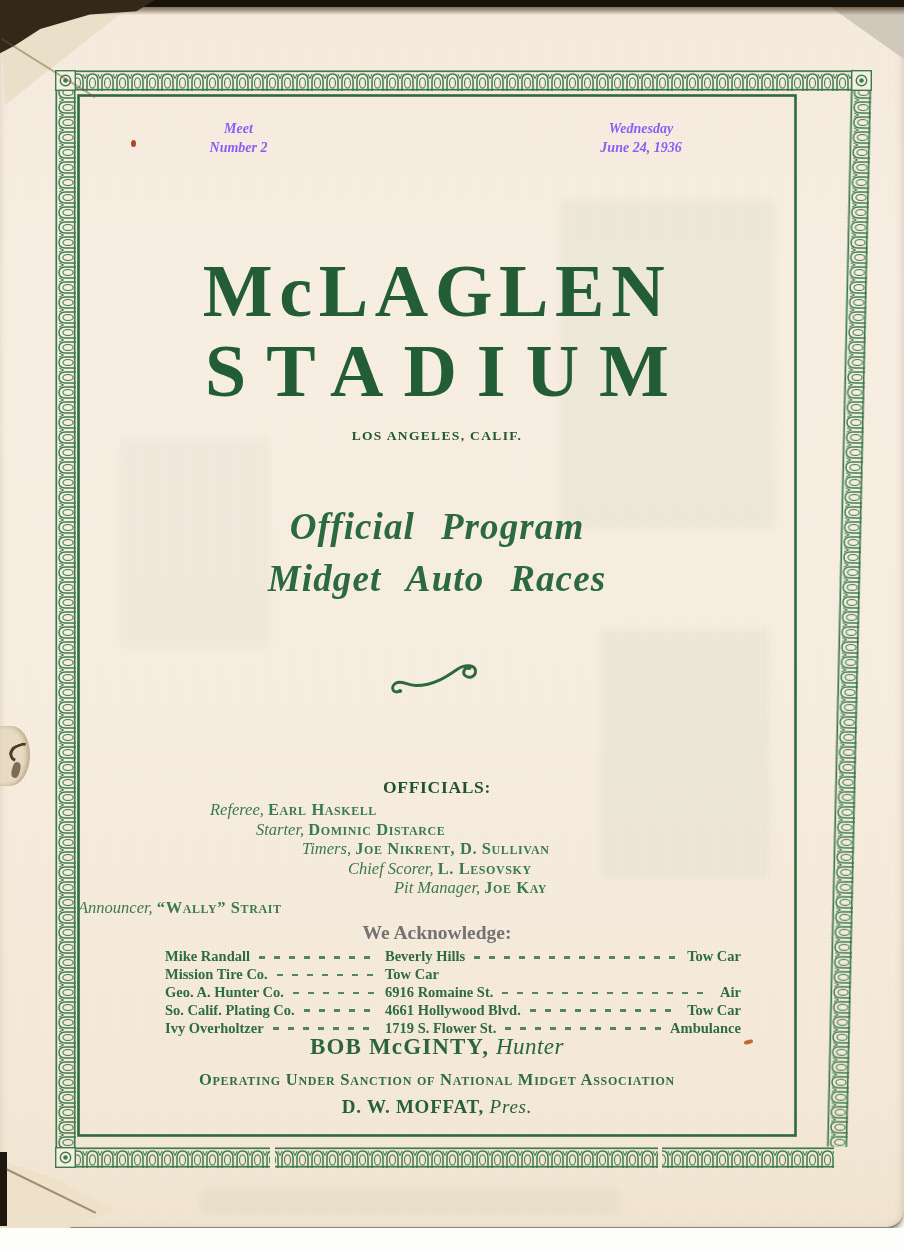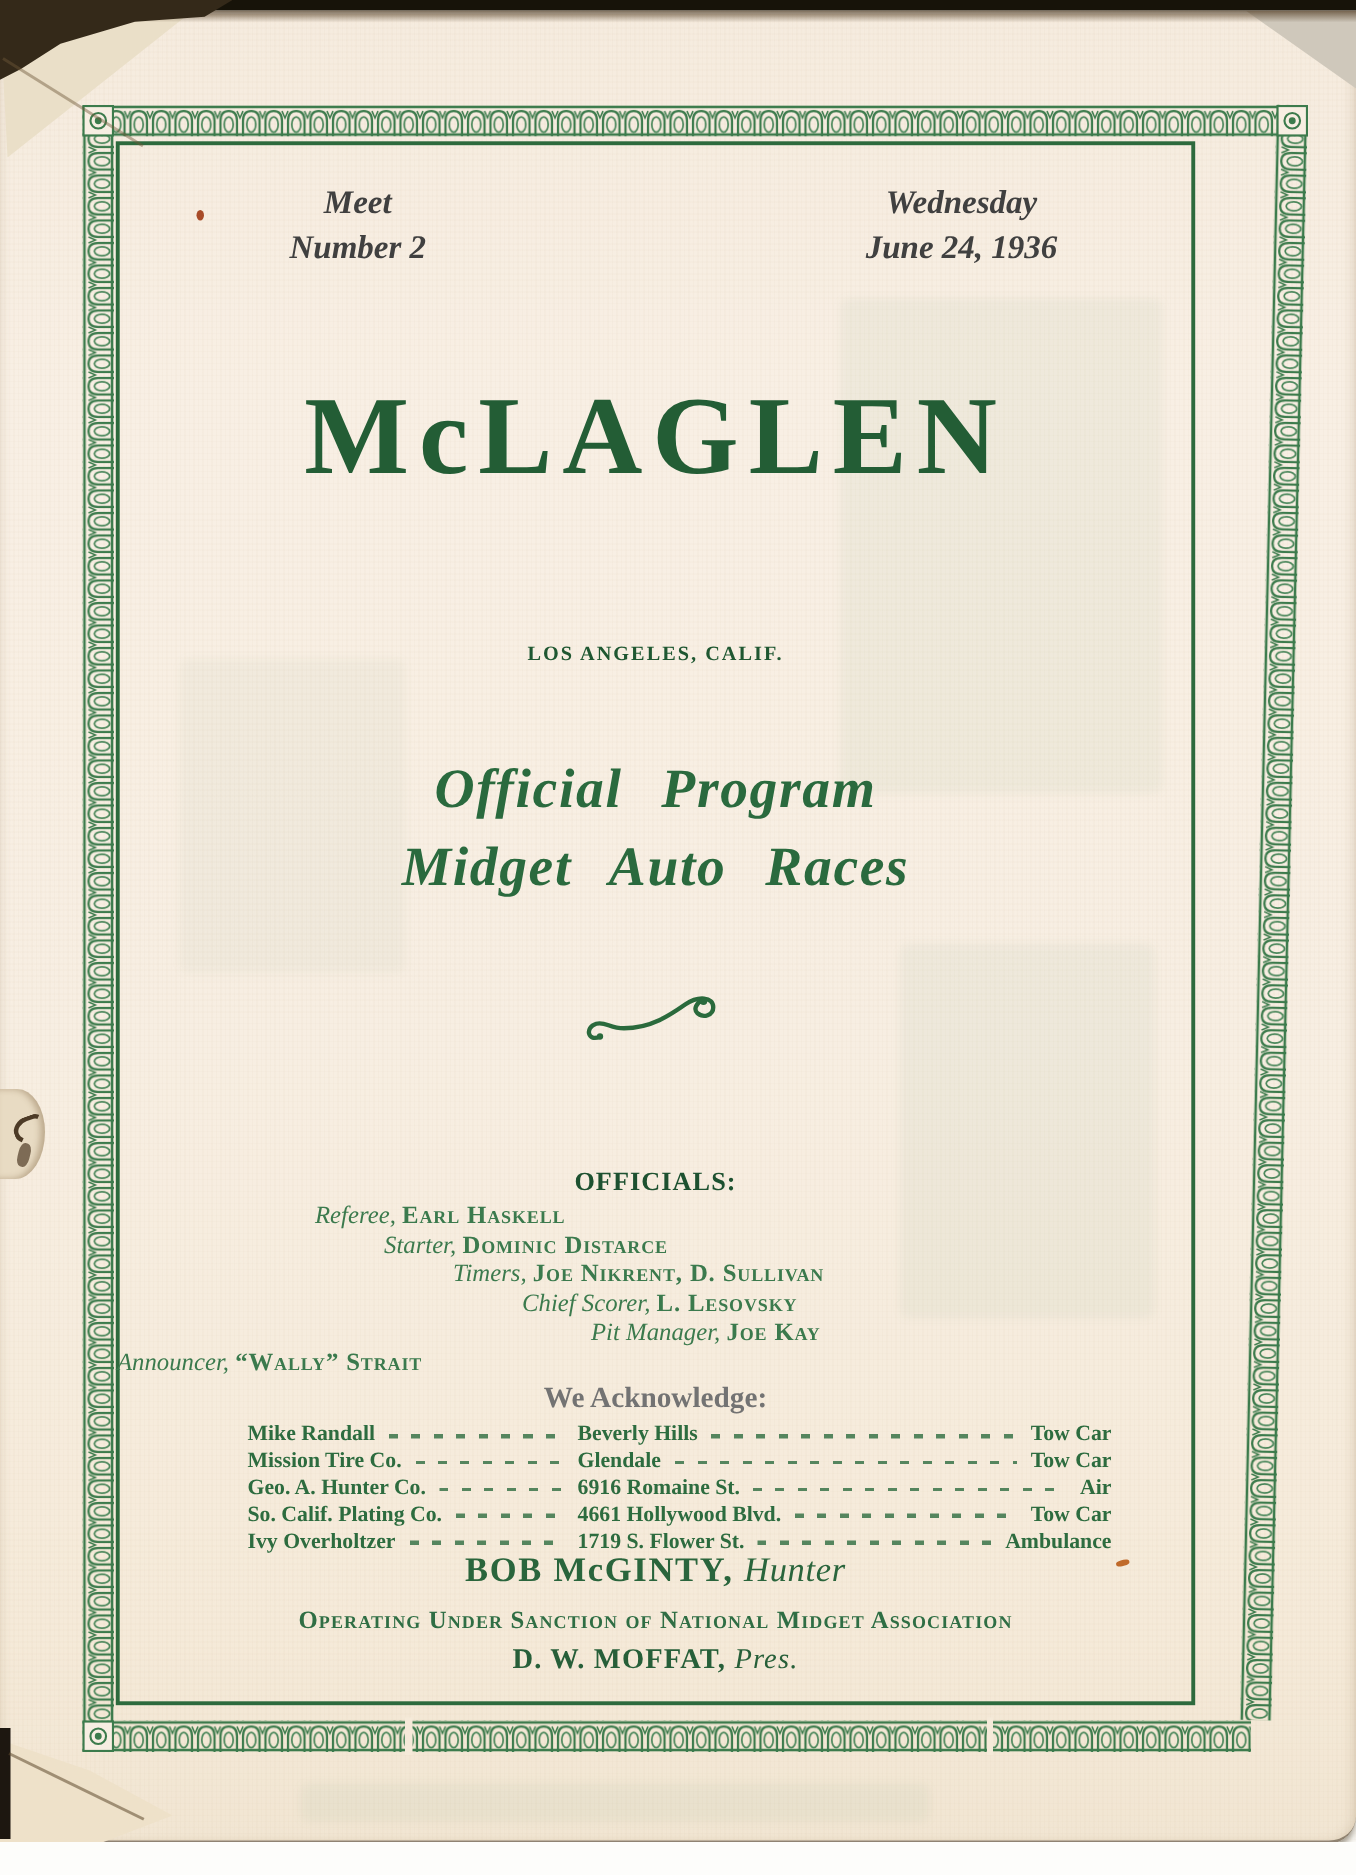--- a/index.html
+++ b/index.html
@@ -56,21 +56,21 @@
   .speck-orange{position:absolute;left:744px;top:1040px;width:9px;height:4px;background:#c06a2a;border-radius:40%;transform:rotate(-14deg);z-index:8;}
   .bottom-white{position:absolute;left:0;bottom:0;right:0;height:22px;background:#fdfdfb;z-index:7;}
 
   
   .border-svg{position:absolute;left:0;top:0;z-index:3;}
 
   
   .printarea{position:absolute;left:78px;top:96px;width:718px;height:1041px;z-index:4;}
   .block{position:absolute;left:0;width:100%;text-align:center;}
 
-  .corner-note{position:absolute;font-size:22px;font-weight:700;font-style:italic;color:#404040;line-height:1.35;text-align:center;}
+  .corner-note{position:absolute;font-size:14px;font-weight:700;font-style:italic;color:#8b5cf6;line-height:1.35;text-align:center;}
   .meet{left:78px;top:24px;width:165px;}
   .date{left:468px;top:24px;width:190px;}
 
   .title{font-weight:700;color:#235d35;line-height:1;}
   .title1{top:158px;font-size:74px;letter-spacing:.09em;}
   .title2{top:238px;font-size:74px;letter-spacing:.27em;text-indent:.27em;}
   .loc{top:332px;font-size:13.5px;font-weight:700;letter-spacing:.1em;color:#1f5731;}
 
   .subtitle{font-style:italic;font-weight:700;color:#2a6a3e;font-size:37px;letter-spacing:.03em;word-spacing:.42em;line-height:1;}
   .sub1{top:412px;}
@@ -176,20 +176,21 @@
     <div class="corner-note meet">
       <div>Meet</div>
       <div>Number 2</div>
     </div>
     <div class="corner-note date">
       <div>Wednesday</div>
       <div>June 24, 1936</div>
     </div>
 
     <div class="block title title1">McLAGLEN</div>
+    <div class="block title title2">STADIUM</div>
     <div class="block loc">LOS ANGELES, CALIF.</div>
 
     <div class="block subtitle sub1">Official Program</div>
     <div class="block subtitle sub2">Midget Auto Races</div>
 
     <div class="block flourish-wrap">
       <svg width="96" height="46" viewBox="0 0 96 46">
         <path d="M11 37 C 3 41, 0.5 31, 8.5 28.5 C 14.5 26.8, 17.5 31.5, 27 31.5 C 45 31.5, 58 22.5, 68 15.5 C 76.5 9.8, 86.5 10.5, 86.5 17.5 C 86.5 22.8, 80 25, 76 21.5 C 73 18.8, 75.5 14, 79.5 13.3" fill="none" stroke="#2a6a3c" stroke-width="2.9" stroke-linecap="round"></path>
         <circle cx="11" cy="37" r="2.1" fill="#2a6a3c"></circle>
         <circle cx="80" cy="13.5" r="2.5" fill="#2a6a3c"></circle>
@@ -233,24 +234,20 @@
           </span>
         <span class="ack-mid">
             <span>Beverly Hills</span>
             <span class="lead"></span>
           </span>
         <span class="ack-svc">Tow Car</span>
       </div>
       <div class="ack-row">
         <span class="ack-a">
             <span>Mission Tire Co.</span>
-            <span class="lead"></span>
-          </span>
-        <span class="ack-mid">
-            <span>Glendale</span>
             <span class="lead"></span>
           </span>
         <span class="ack-svc">Tow Car</span>
       </div>
       <div class="ack-row">
         <span class="ack-a">
             <span>Geo. A. Hunter Co.</span>
             <span class="lead"></span>
           </span>
         <span class="ack-mid">

